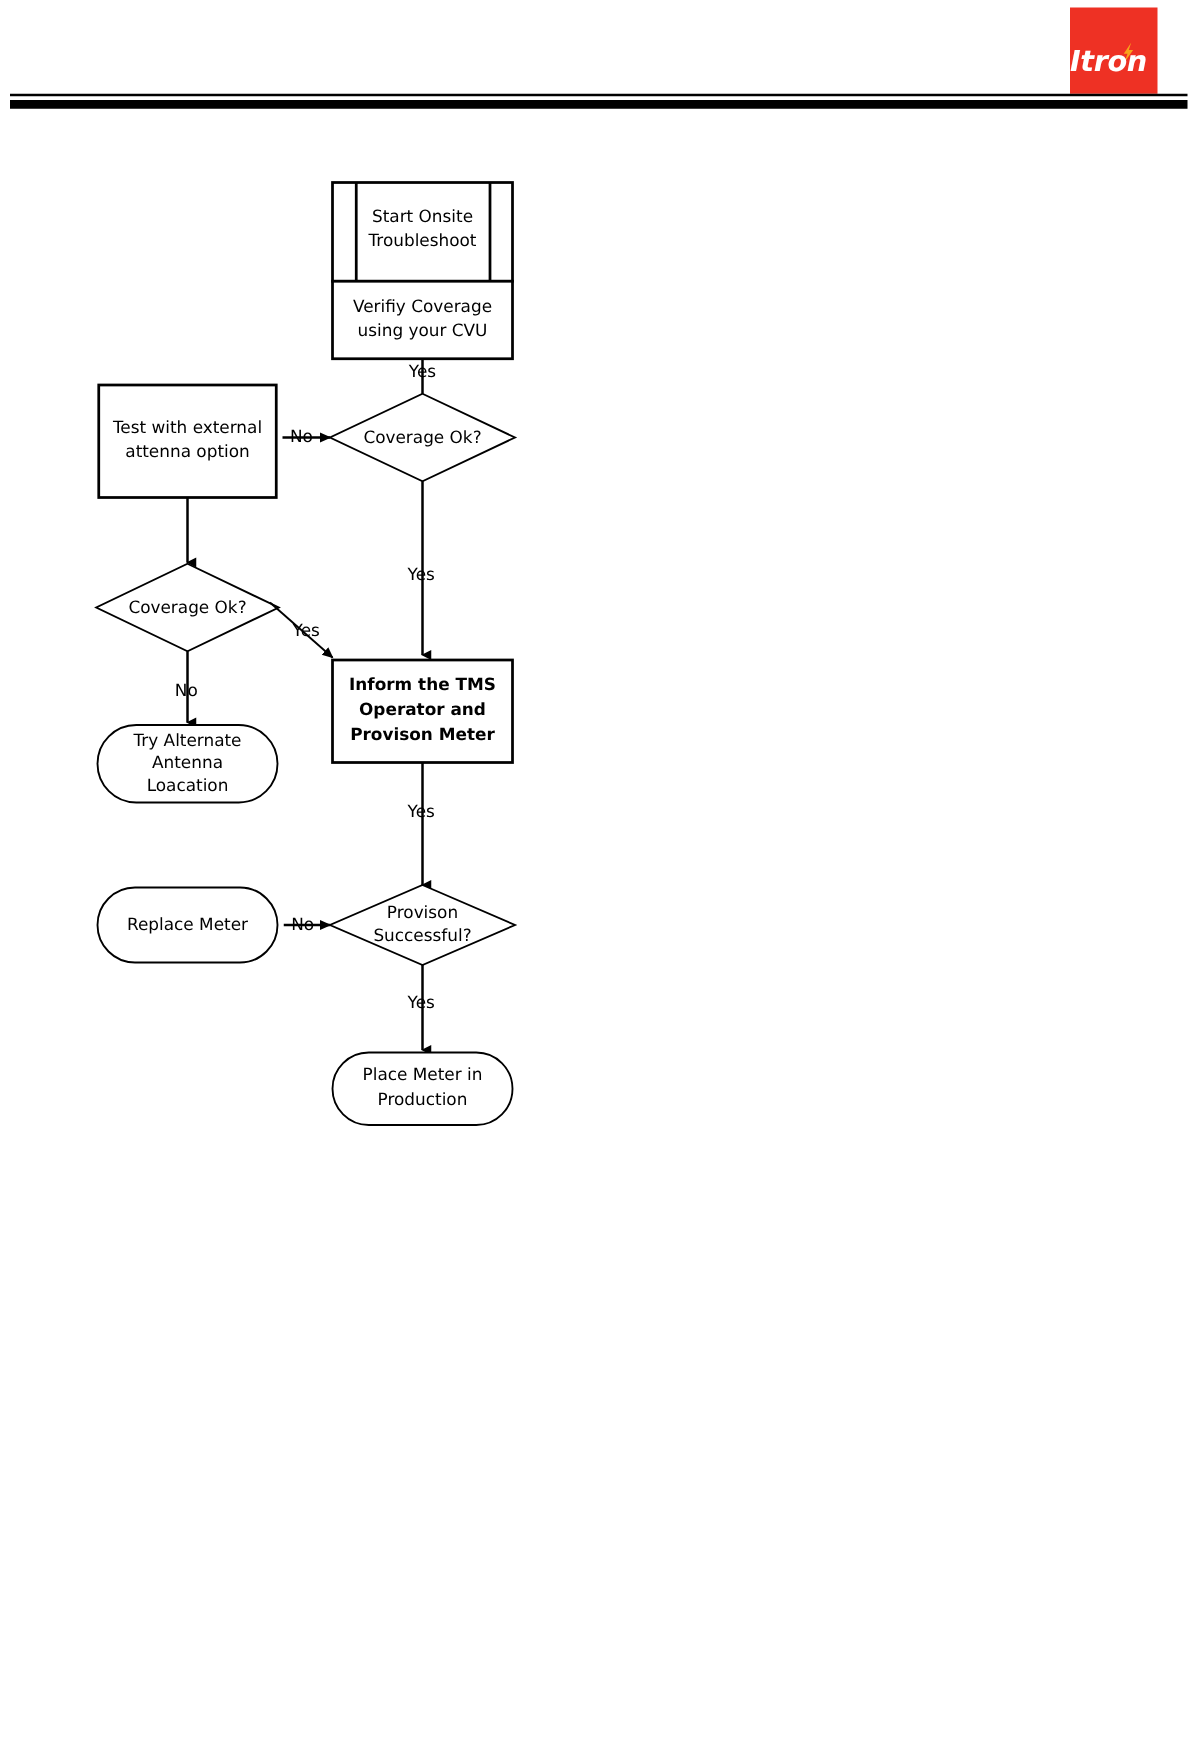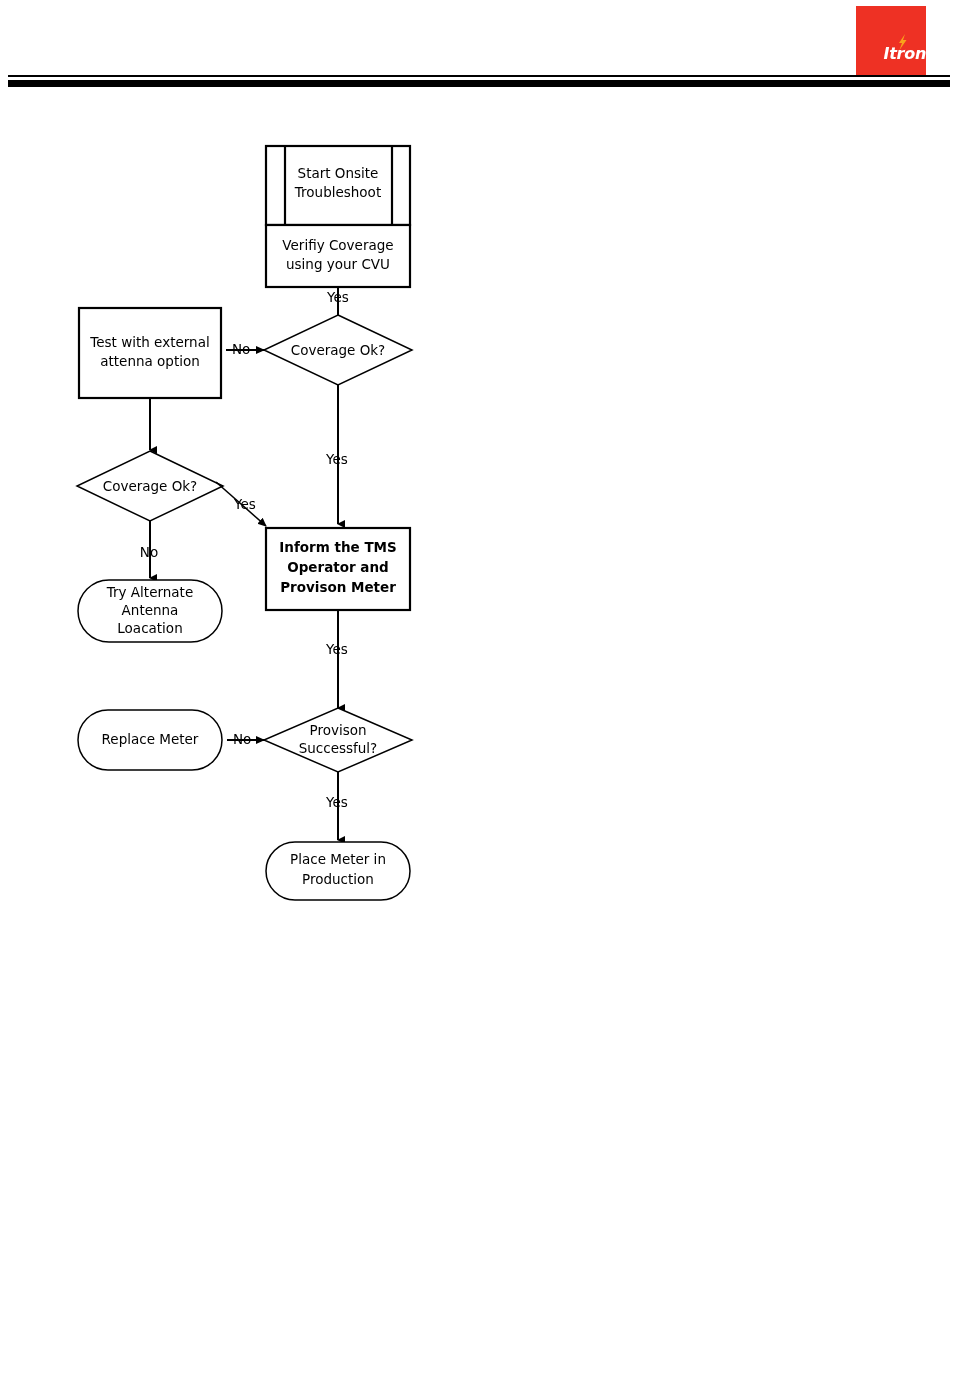--- a/index.html
+++ b/index.html
@@ -28,25 +28,25 @@
     top: 6px;
     width: 70px;
     height: 69px;
     background: #ee3124;
   }
   #brand-logo .logo-wordmark {
     position: absolute;
     left: 0;
     right: 0;
     bottom: 12px;
-    text-align: right;
+    text-align: left;
     color: #ffffff;
     font-family: "DejaVu Sans", sans-serif;
     font-weight: bold;
-    font-size: 16px;
+    font-size: 23px;
     letter-spacing: -0.3px;
     font-style: italic;
   }
   #brand-logo .logo-bolt {
     position: absolute;
     left: 42px;
     top: 28px;
     width: 9px;
     height: 16px;
   }

